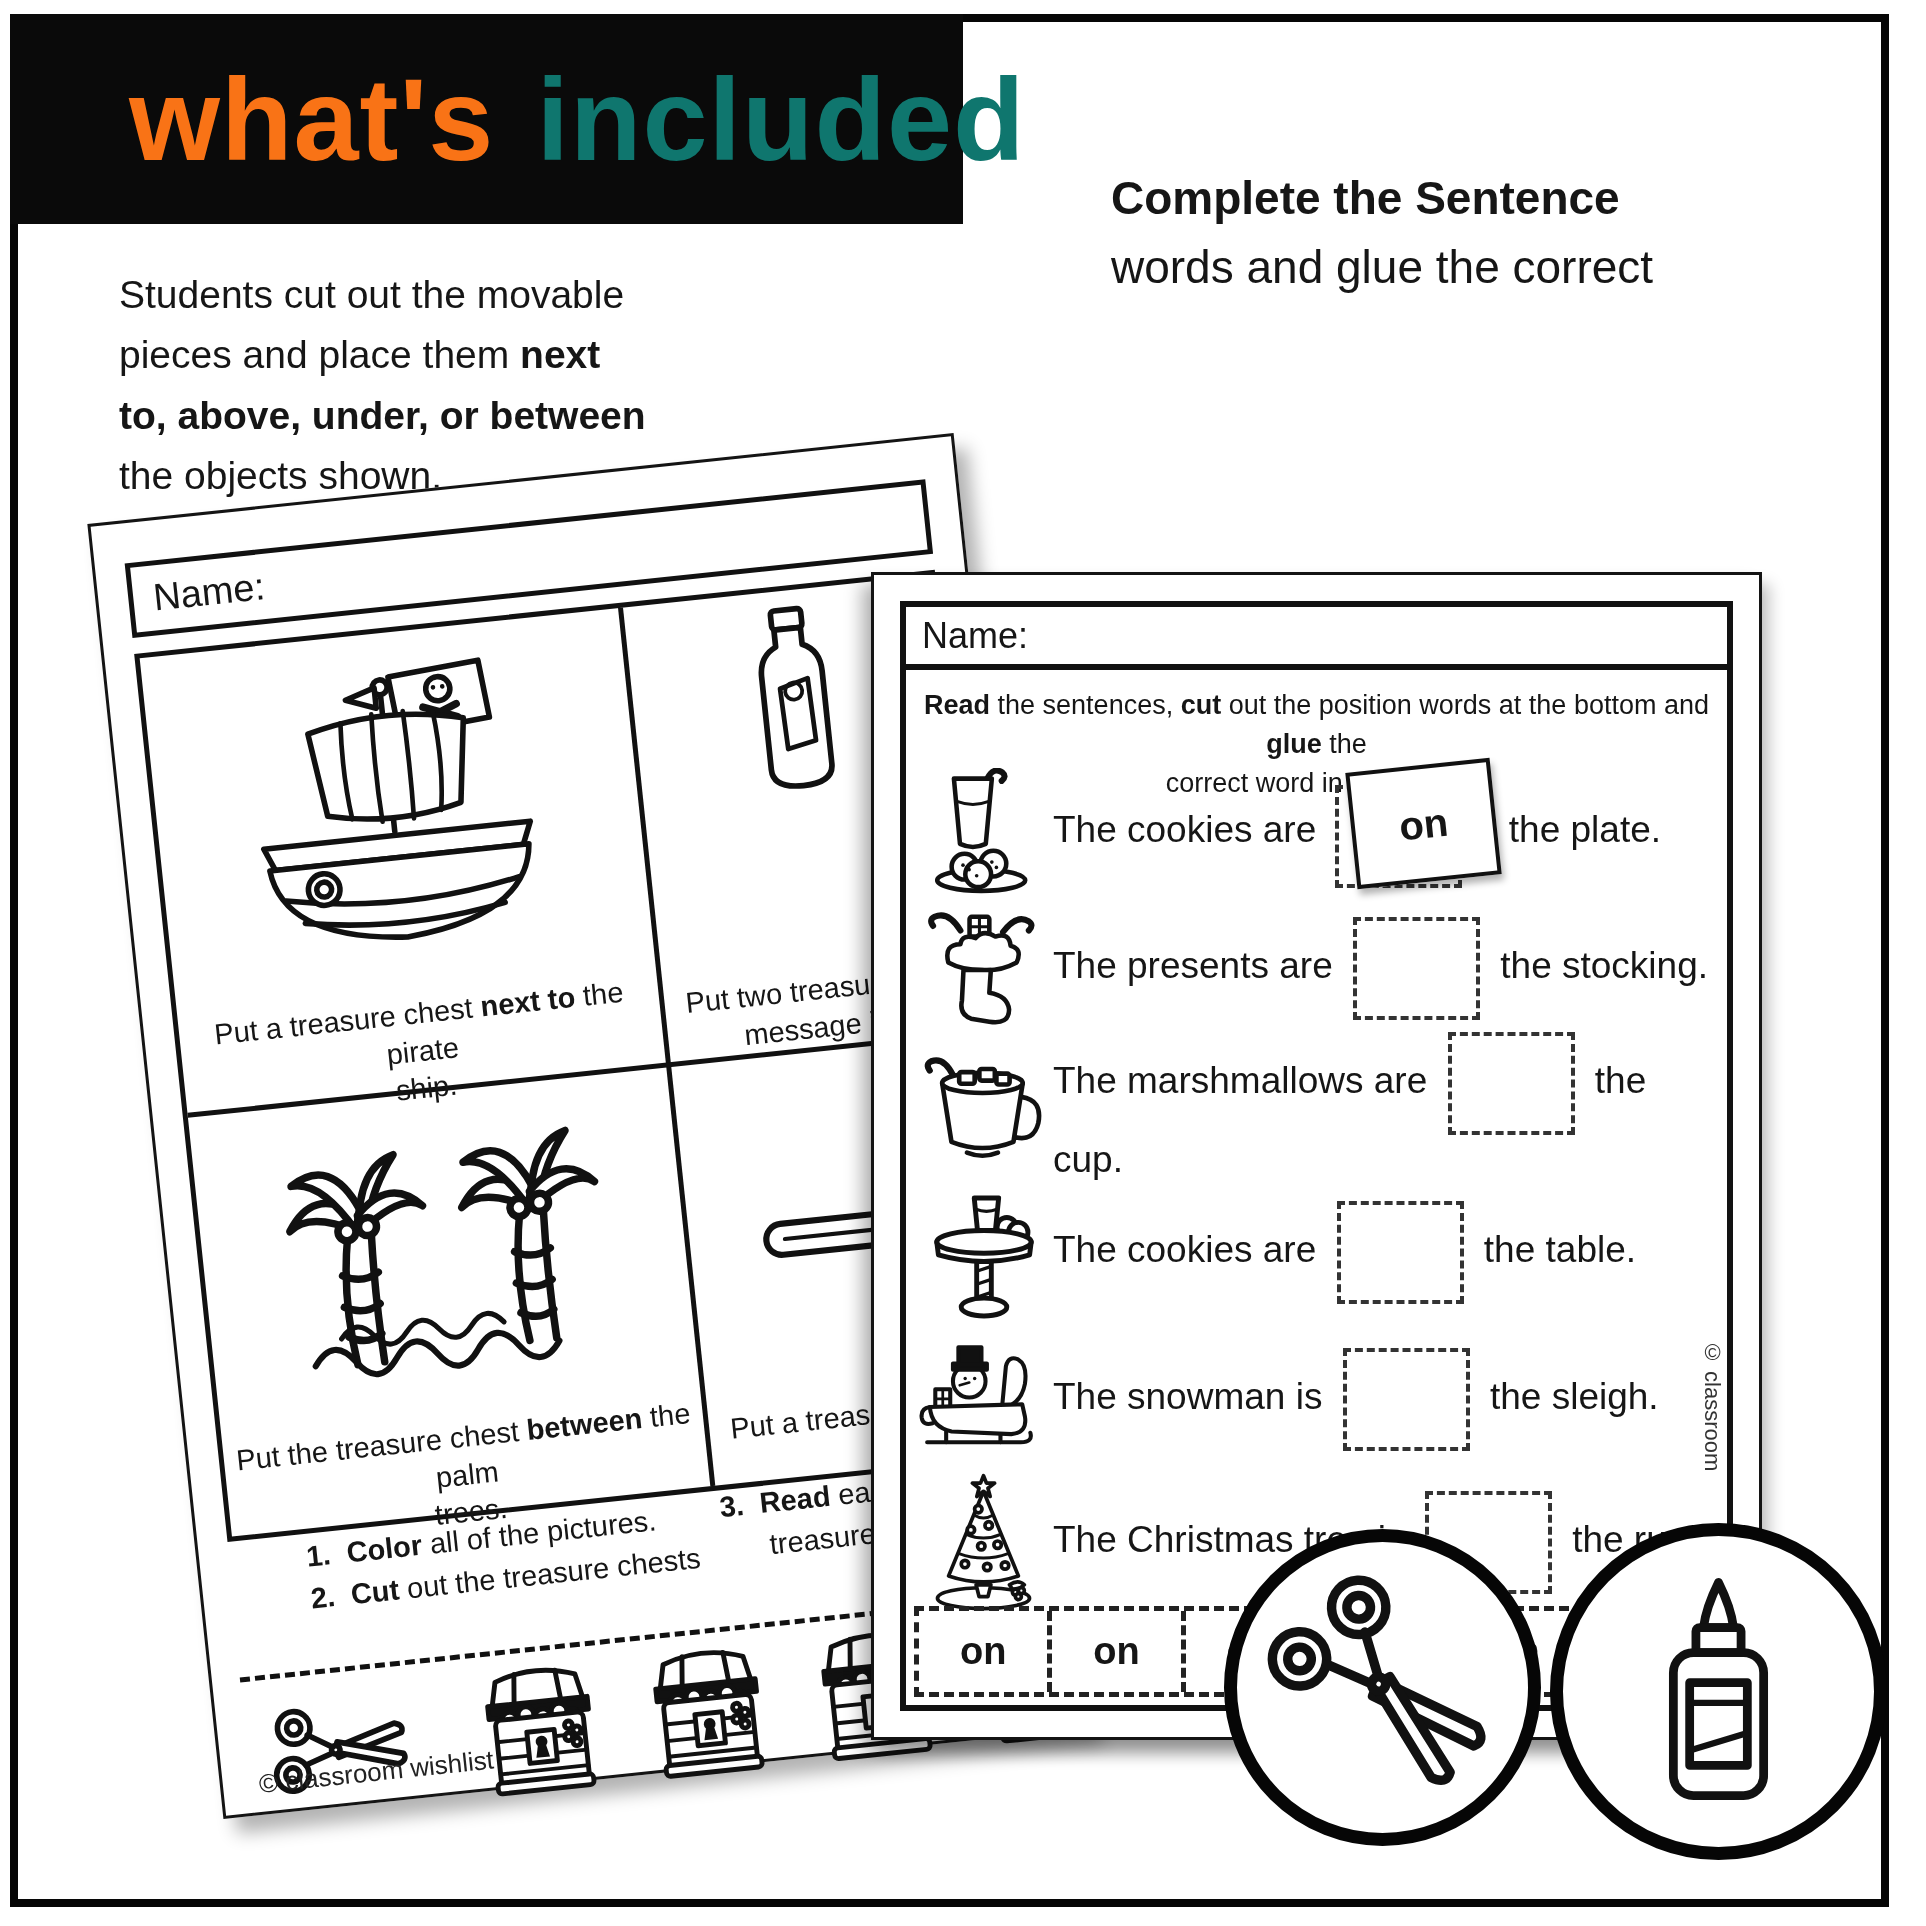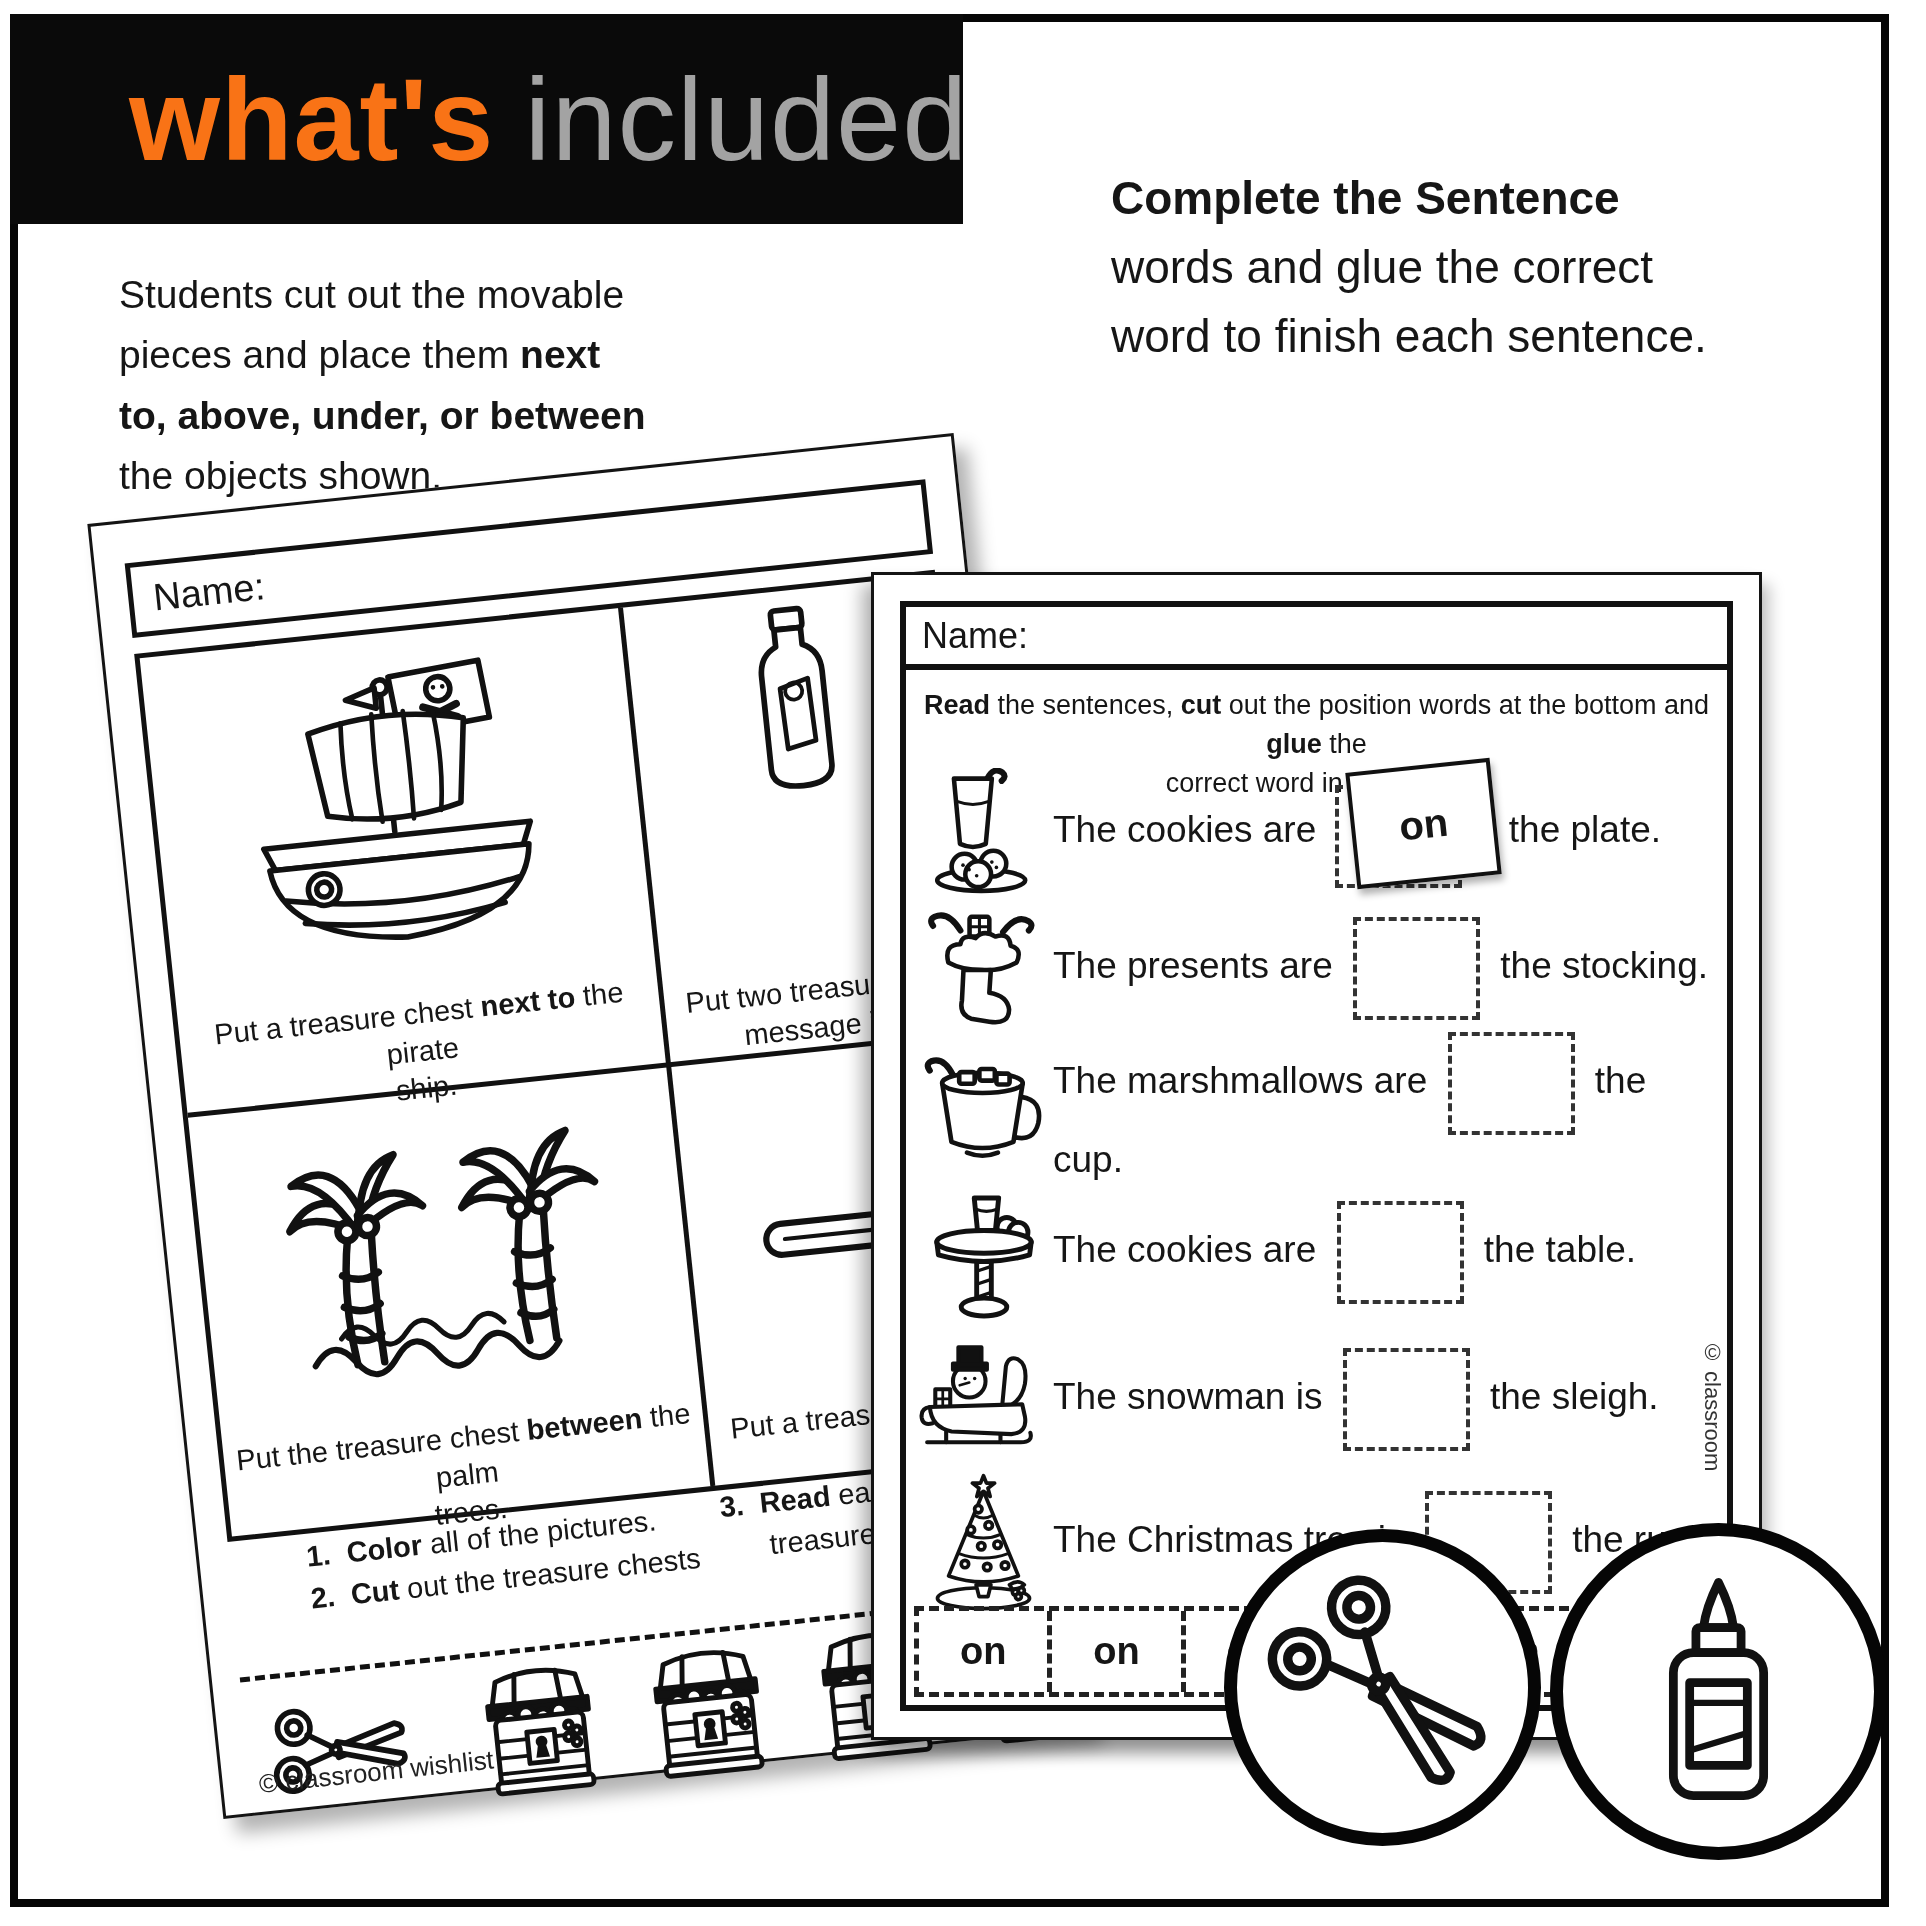--- a/index.html
+++ b/index.html
@@ -9,21 +9,21 @@
   .b{font-weight:700;}
 
   
   #frame{position:absolute;left:10px;top:14px;width:1879px;height:1893px;
          border:8px solid #060606;box-sizing:border-box;}
 
   
   #title-band{position:absolute;left:10px;top:14px;width:953px;height:210px;background:#0a0a0a;
               display:flex;align-items:center;padding-left:119px;box-sizing:border-box;}
   #title-band .t1{color:#f97316;font-size:117px;font-weight:700;letter-spacing:1px;}
-  #title-band .t2{color:#a3a3a3;font-size:117px;font-weight:400;margin-left:30px;letter-spacing:1px;}
+  #title-band .t2{color:#0f766e;font-size:117px;font-weight:700;margin-left:42px;letter-spacing:1px;}
 
   
   #intro-left{position:absolute;left:119px;top:265px;width:693px;font-size:39px;line-height:1.55;}
   #intro-right{position:absolute;left:1111px;top:164px;width:713px;font-size:46px;line-height:1.5;}
 
   
   .paper{position:absolute;background:#fff;border:3px solid #141414;box-sizing:border-box;}
   #sheet-left{left:153px;top:475px;width:871px;height:1302px;transform:rotate(-6deg);
               box-shadow:12px 16px 18px rgba(0,0,0,.30);z-index:1;}
   #sheet-right{left:871px;top:572px;width:891px;height:1168px;
@@ -139,21 +139,20 @@
   <div id="intro-left">
     <div>Students cut out the movable</div>
     <div><span>pieces and place them </span><span class="b">next</span></div>
     <div class="b">to, above, under, or between</div>
     <div>the objects shown.</div>
   </div>
 
   <div id="intro-right">
     <div class="b">Complete the Sentence</div>
     <div>words and glue the correct</div>
-    <div>word to finish each sentence.</div>
   </div>
 
   <div id="sheet-left" class="paper">
     <div class="l-name">
       <span>Name:</span>
     </div>
     <div class="l-grid">
       <div class="l-vdiv"></div>
       <div class="l-hdiv"></div>
 

